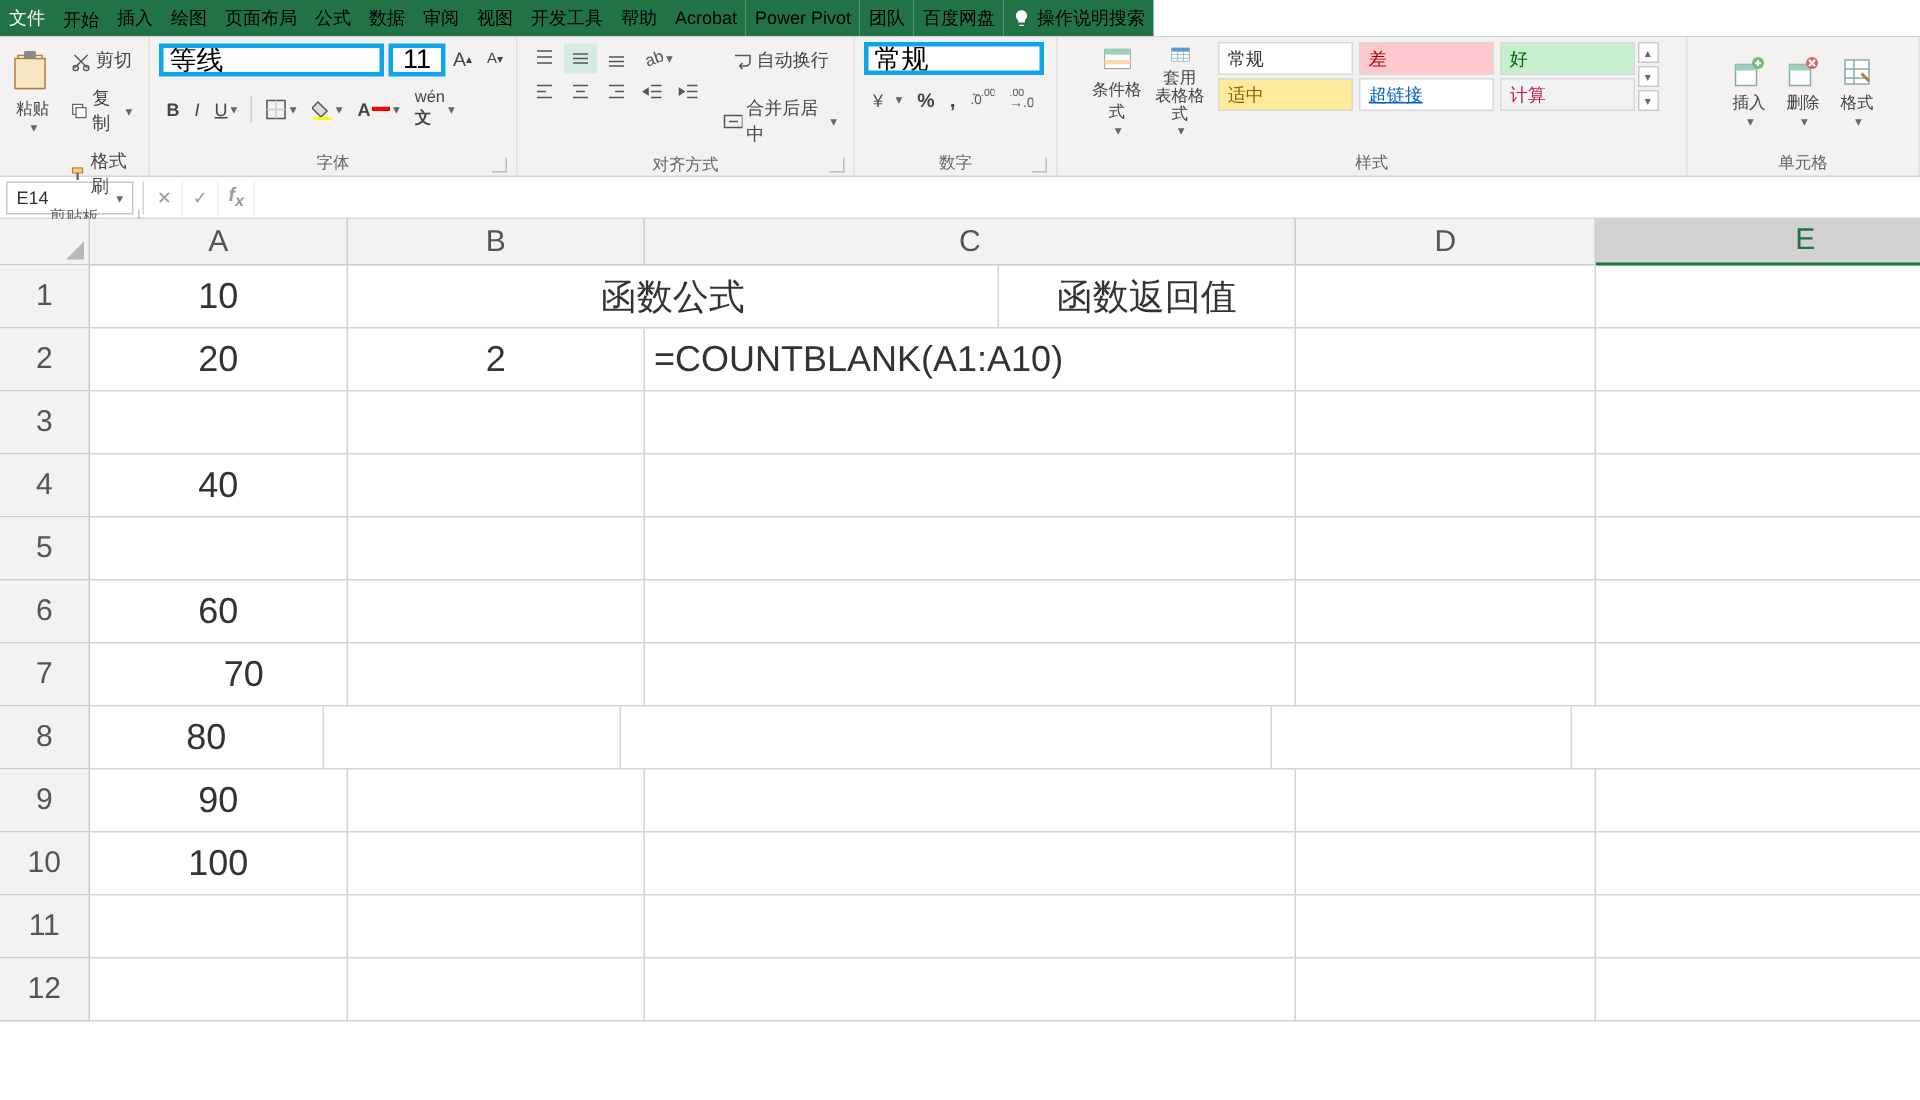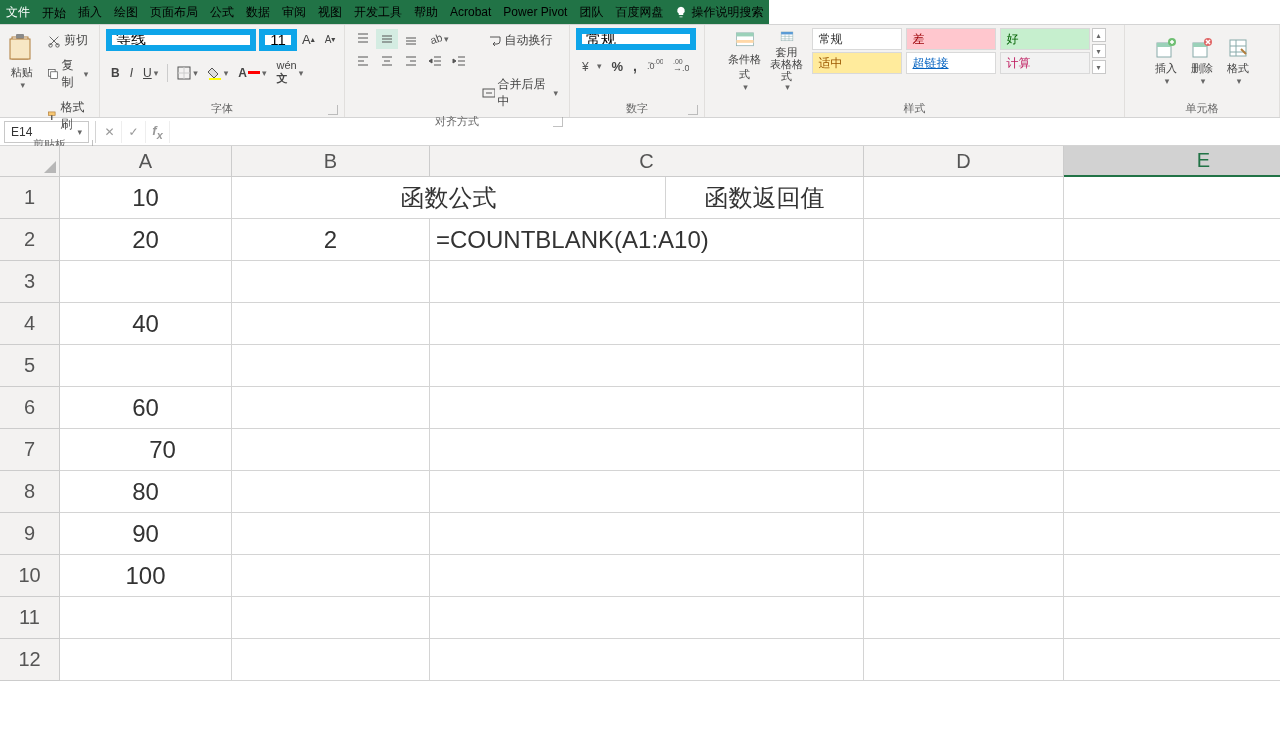--- a/index.html
+++ b/index.html
@@ -14,21 +14,21 @@
   .group{display:flex;flex-direction:column;align-items:center;justify-content:space-between;border-right:1px solid #e1dfdd;padding:3px 6px 0 6px}
   .group-body{flex:1;display:flex;align-items:flex-start}
   .group-label{font-size:11px;color:#666;height:18px;display:flex;align-items:center;justify-content:center;width:100%;position:relative}
   .group-label .launcher{position:absolute;right:0;bottom:2px;width:10px;height:10px;border:1px solid #999;border-top:none;border-left:none;opacity:.6}
   .col{display:flex;flex-direction:column;justify-content:flex-start}
   .row{display:flex;align-items:center}
   .btn{display:inline-flex;align-items:center;justify-content:center;padding:2px 3px;margin:1px;border:1px solid transparent;cursor:pointer;font-size:12px;color:#444;min-height:20px}
   .bigbtn{display:flex;flex-direction:column;align-items:center;justify-content:center;width:42px;height:66px;cursor:pointer;font-size:11px;color:#444;padding:2px;text-align:center}
   .bigbtn svg,.bigbtn .ic{margin-bottom:2px}
   .dd{font-size:9px;margin-left:2px;color:#666}
-  input.combo{height:22px;border:6px solid #0ea5e9;background:#fff;font-size:15px;padding:0 4px}
+  input.combo{height:22px;border:3px solid #0ea5e9;background:#fff;font-size:18px;padding:0 4px}
   
   
   .style-gallery{display:grid;grid-template-columns:90px 90px 90px;grid-template-rows:22px 22px;gap:2px 4px;align-content:center}
   .style-cell{display:flex;align-items:center;padding:0 6px;font-size:12px;border:1px solid #d9d9d9;background:#fff;cursor:pointer;white-space:nowrap;overflow:hidden}
   .sg-normal{background:#fff}
   .sg-bad{background:#ffc7ce;color:#9c0006}
   .sg-good{background:#c6efce;color:#006100}
   .sg-shizhong{background:#ffeb9c;color:#9c5700}
   .sg-link{background:#fff;color:#0563c1;text-decoration:underline}
   .sg-calc{background:#f2f2f2;color:#be185d}
@@ -246,21 +246,21 @@
             </div>
         </div>
       </div>
       <div class="col" style="margin-left:6px">
         <div class="btn">
           <svg width="14" height="14">
               <path d="M2 3h10v4a3 3 0 01-3 3H5m0 0l2-2m-2 2l2 2" fill="none" stroke="#555"></path>
             </svg>
           <span style="margin-left:3px">自动换行</span>
         </div>
-        <div class="btn" style="margin-top:20px">
+        <div class="btn" style="margin-top:8px">
           <svg width="14" height="14">
               <rect x="1" y="3" width="12" height="8" fill="none" stroke="#555"></rect>
               <path d="M4 7h6" stroke="#555"></path>
             </svg>
           <span style="margin-left:3px">合并后居中</span>
             <span class="dd">▾</span>
         </div>
       </div>
     </div>
     <div class="group-label">
@@ -466,21 +466,21 @@
         <div class="cell" style="width: 280px;"></div>
       </div>
       <div class="cell-row">
         <div class="cell" style="width: 172px; padding-left: 40px;">70</div>
         <div class="cell" style="width: 198px;"></div>
         <div class="cell" style="width: 434px;"></div>
         <div class="cell" style="width: 200px;"></div>
         <div class="cell" style="width: 280px;"></div>
       </div>
       <div class="cell-row">
-        <div class="cell" style="width: 172px;">80</div>
+        <div class="cell" style="width: 156px;">80</div>
         <div class="cell" style="width: 198px;"></div>
         <div class="cell" style="width: 434px;"></div>
         <div class="cell" style="width: 200px;"></div>
         <div class="cell" style="width: 280px;"></div>
       </div>
       <div class="cell-row">
         <div class="cell" style="width: 172px;">90</div>
         <div class="cell" style="width: 198px;"></div>
         <div class="cell" style="width: 434px;"></div>
         <div class="cell" style="width: 200px;"></div>

